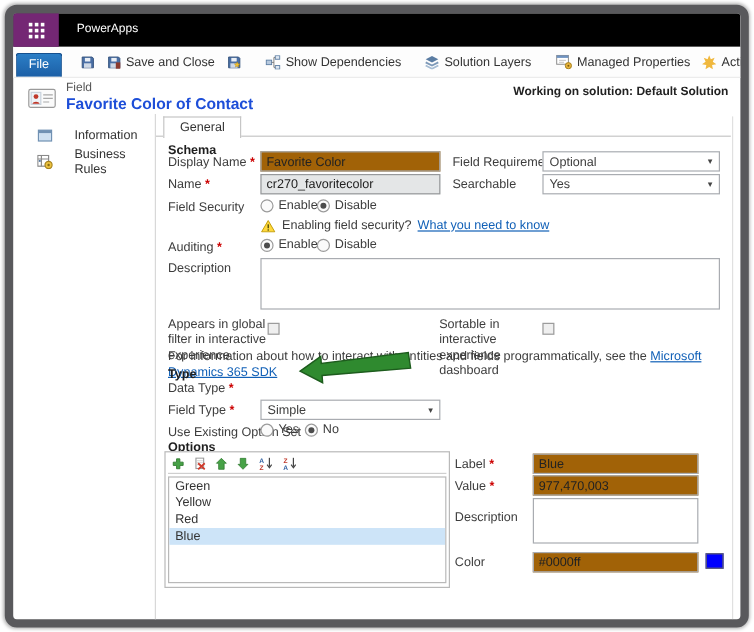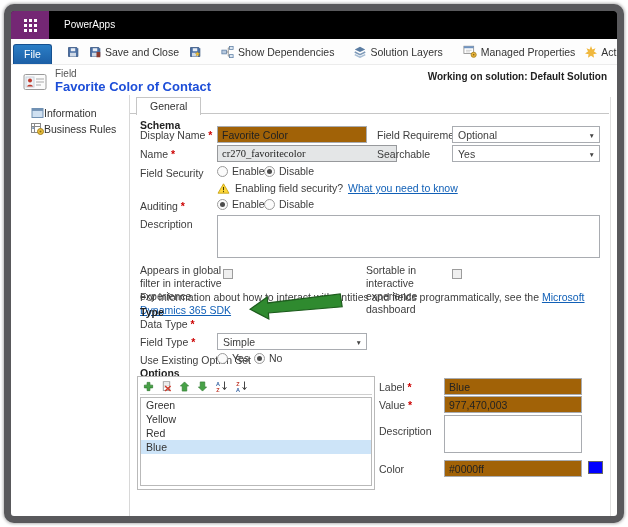--- a/index.html
+++ b/index.html
@@ -30,21 +30,21 @@
   .rec-titles { margin-left:8px; }
   .rec-type { font-size:10px; color:#555; line-height:11px; }
   .rec-title { font-size:13px; font-weight:bold; color:#1d4ed8; line-height:15px; }
   .working-on { margin-left:auto; font-size:10px; font-weight:bold; color:#222; padding-top:3px; }
 
   
   .main { display:flex; height:431px; }
   .sidebar { width:119px; border-right:1px solid #d8d8d8; padding-top:8px; font-size:10.5px; color:#333; }
   .side-group { font-weight:bold; padding-left:7px; display:flex; align-items:center; gap:4px; cursor:pointer; }
   .tri { font-size:7px; color:#333; }
-  .side-item { padding-left:20px; display:flex; align-items:center; gap:0; margin-top:4px; cursor:pointer; }
+  .side-item { padding-left:20px; display:flex; align-items:center; gap:18px; margin-top:4px; cursor:pointer; }
 
   .content { flex:1; position:relative; font-size:10.5px; color:#3d3d3d; }
   .v-edge { position:absolute; right:6px; top:2px; bottom:10px; width:1px; background:#e0e0e0; }
 
   .tab-strip { position:absolute; left:0; right:8px; top:1px; height:18px; border-bottom:1px solid #c6c6c6; }
   .tab { position:absolute; left:6px; top:2px; height:18px; padding:2px 13px 0; background:#fff;
          border:1px solid #c6c6c6; border-bottom:none; font-size:10.5px; color:#333; z-index:2; cursor:pointer; }
 
   .sec-title { position:absolute; font-weight:bold; color:#1f1f1f; }
   .lbl { position:absolute; color:#3d3d3d; line-height:1.25; }
@@ -234,21 +234,21 @@
 
       <div class="lbl req" style="left:10px;top:34px">Display Name</div>
       <input class="ti" style="left: 87px; top: 31px; width: 150px;" value="Favorite Color">
       <div class="lbl req" style="left:247px;top:34px">Field Requirement</div>
       <div class="sel" style="left:322px;top:31px;width:148px">
         <span>Optional</span>
         <span class="sel-arr">▼</span>
       </div>
 
       <div class="lbl req" style="left:10px;top:53px">Name</div>
-      <input class="ti disabled" style="left: 87px; top: 50px; width: 180px; font-family: Liberation Serif, serif;" readonly="" value="cr270_favoritecolor">
+      <input class="ti disabled" style="left: 87px; top: 50px; width: 150px;" readonly="" value="cr270_favoritecolor">
       <div class="lbl" style="left:247px;top:53px">Searchable</div>
       <div class="sel" style="left:322px;top:50px;width:148px">
         <span>Yes</span>
         <span class="sel-arr">▼</span>
       </div>
 
       <div class="lbl" style="left:10px;top:72px">Field Security</div>
       <label class="radio" style="left:87px;top:70px">
           <span class="dot"></span>
           <span>Enable</span>

